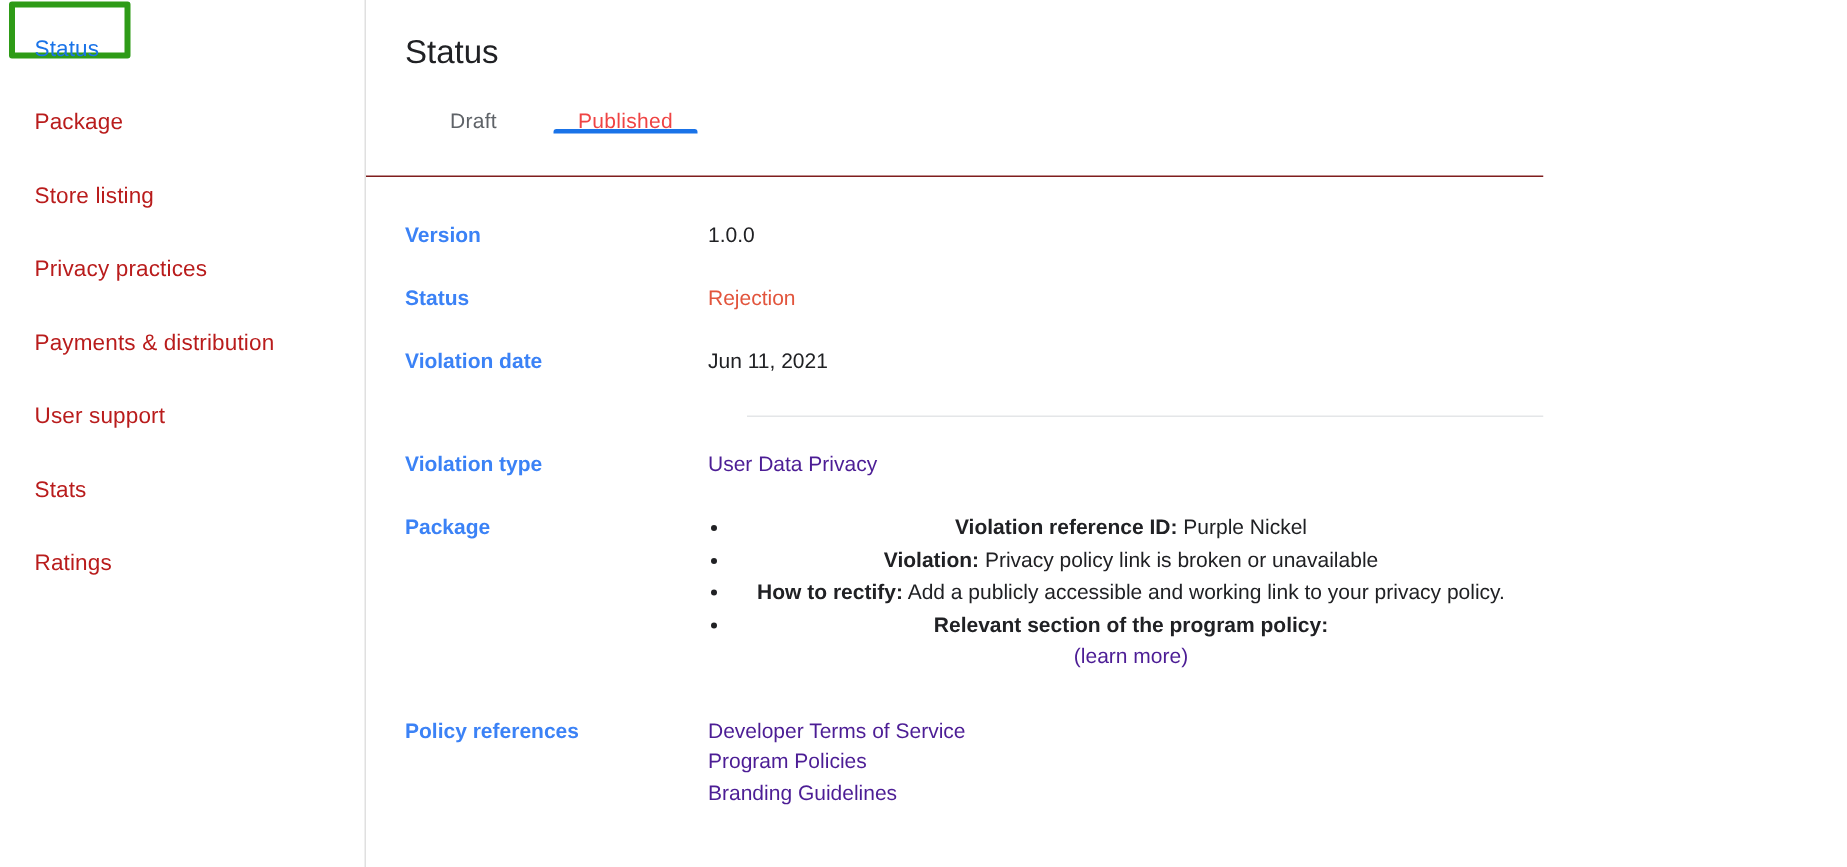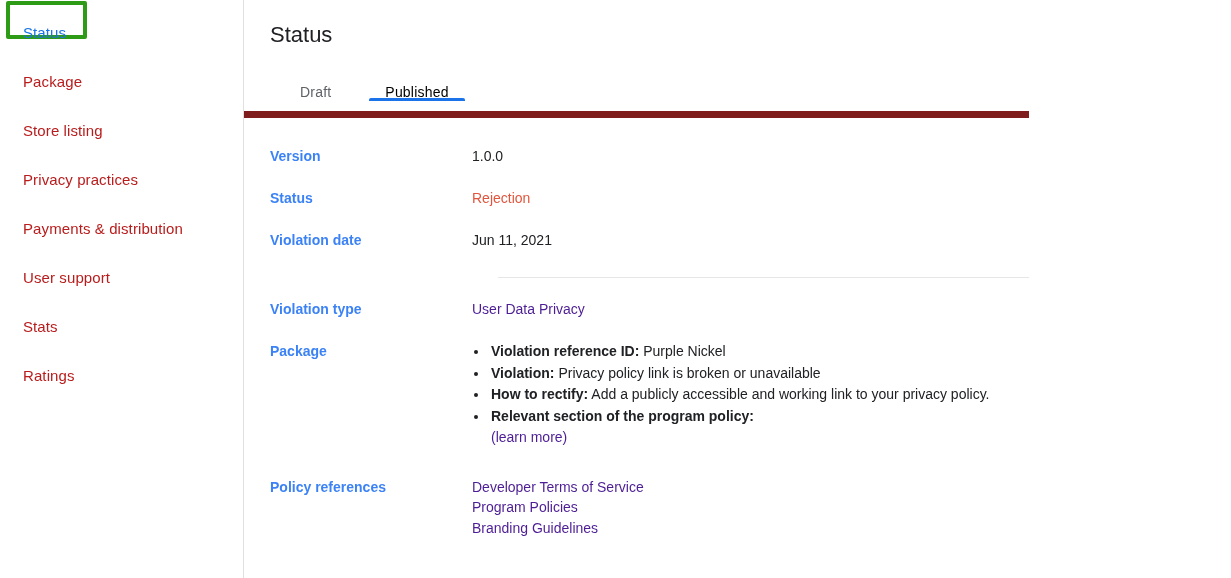--- a/index.html
+++ b/index.html
@@ -82,39 +82,39 @@
     letter-spacing: 0px;
     margin: 0;
     padding: 22px 0 0 26px;
     line-height: 26px;
   }
 
   
   #tabs {
     margin-top: 24px;
     height: 46px;
-    border-bottom: 7px solid #7f1d1d;
-    display: flex;
-    align-items: center;
+    border-bottom: 1px solid #7f1d1d;
+    display: flex;
+    align-items: flex-start;
     padding-left: 40px;
   }
   .tab {
     position: relative;
     display: flex;
     align-items: center;
     padding: 0 16px;
     margin-right: 22px;
     font-size: 14px;
     font-weight: 500;
     color: #5f6368;
     letter-spacing: 0.2px;
     cursor: pointer;
     user-select: none;
   }
-  .tab.selected { color: #000000; }
+  .tab.selected { color: #ef4444; }
   .tab.selected::after {
     content: "";
     position: absolute;
     left: 0;
     right: 0;
     bottom: -1px;
     height: 3px;
     background: #1a73e8;
     border-radius: 2px 2px 0 0;
   }
@@ -172,20 +172,21 @@
     margin: 0;
     padding: 0 0 0 17px;
     list-style: disc;
   }
   ul.bullets li {
     font-size: 14px;
     color: #202124;
     line-height: 20.5px;
     margin: 0 0 1px 0;
     padding-left: 2px;
+    text-align: center;
   }
   ul.bullets li::marker { font-size: 13px; }
   .bold { font-weight: 700; }
 
   .subpara {
     margin-top: 1px;
     font-size: 14px;
     line-height: 20.5px;
     color: #202124;
   }

